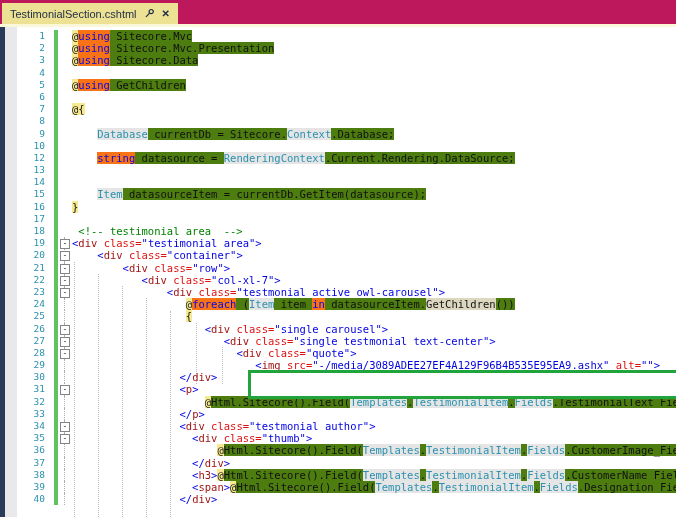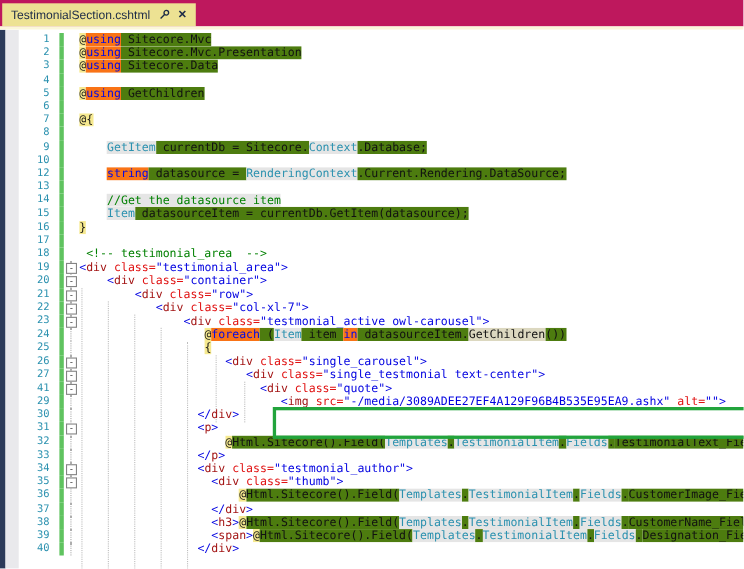--- a/index.html
+++ b/index.html
@@ -118,21 +118,21 @@
       </div>
       <div class="line">
         <span class="ln">8</span>
         <span class="gbar"></span>
         <span class="outl"></span>
       </div>
       <div class="line">
         <span class="ln">9</span>
         <span class="gbar"></span>
         <span class="outl"></span>
-        <span class="codeline"><span class="p">    </span><span class="T">GetItem</span><span class="t"> currentDb = Sitecore.</span><span class="T">Context</span><span class="t">.Database;</span></span>
+        <span class="codeline"><span class="p">    </span><span class="T">Database</span><span class="t"> currentDb = Sitecore.</span><span class="T">Context</span><span class="t">.Database;</span></span>
       </div>
       <div class="line">
         <span class="ln">10</span>
         <span class="gbar"></span>
         <span class="outl"></span>
         <span class="codeline"></span>
       </div>
       <div class="line">
         <span class="ln">12</span>
         <span class="gbar"></span>
@@ -142,21 +142,20 @@
       <div class="line">
         <span class="ln">13</span>
         <span class="gbar"></span>
         <span class="outl"></span>
         <span class="codeline"></span>
       </div>
       <div class="line">
         <span class="ln">14</span>
         <span class="gbar"></span>
         <span class="outl"></span>
-        <span class="codeline"><span class="p">    </span><span class="c">//Get the datasource item</span></span>
       </div>
       <div class="line">
         <span class="ln">15</span>
         <span class="gbar"></span>
         <span class="outl"></span>
         <span class="codeline"><span class="p">    </span><span class="T">Item</span><span class="t"> datasourceItem = currentDb.GetItem(datasource);</span></span>
       </div>
       <div class="line">
         <span class="ln">16</span>
         <span class="gbar"></span>
@@ -237,21 +236,21 @@
       </div>
       <div class="line">
         <span class="ln">27</span>
         <span class="gbar"></span>
         <span class="outl d">
           <span class="fold">-</span>
         </span>
         <span class="codeline"><span class="p">                        </span><span class="v">&lt;</span><span class="e">div</span><span class="p"> </span><span class="a">class=</span><span class="v">"single_testmonial text-center"</span><span class="v">&gt;</span></span>
       </div>
       <div class="line">
-        <span class="ln">41</span>
+        <span class="ln">28</span>
         <span class="gbar"></span>
         <span class="outl d">
           <span class="fold">-</span>
         </span>
         <span class="codeline"><span class="p">                          </span><span class="v">&lt;</span><span class="e">div</span><span class="p"> </span><span class="a">class=</span><span class="v">"quote"</span><span class="v">&gt;</span></span>
       </div>
       <div class="line">
         <span class="ln">29</span>
         <span class="gbar"></span>
         <span class="outl d"></span>

